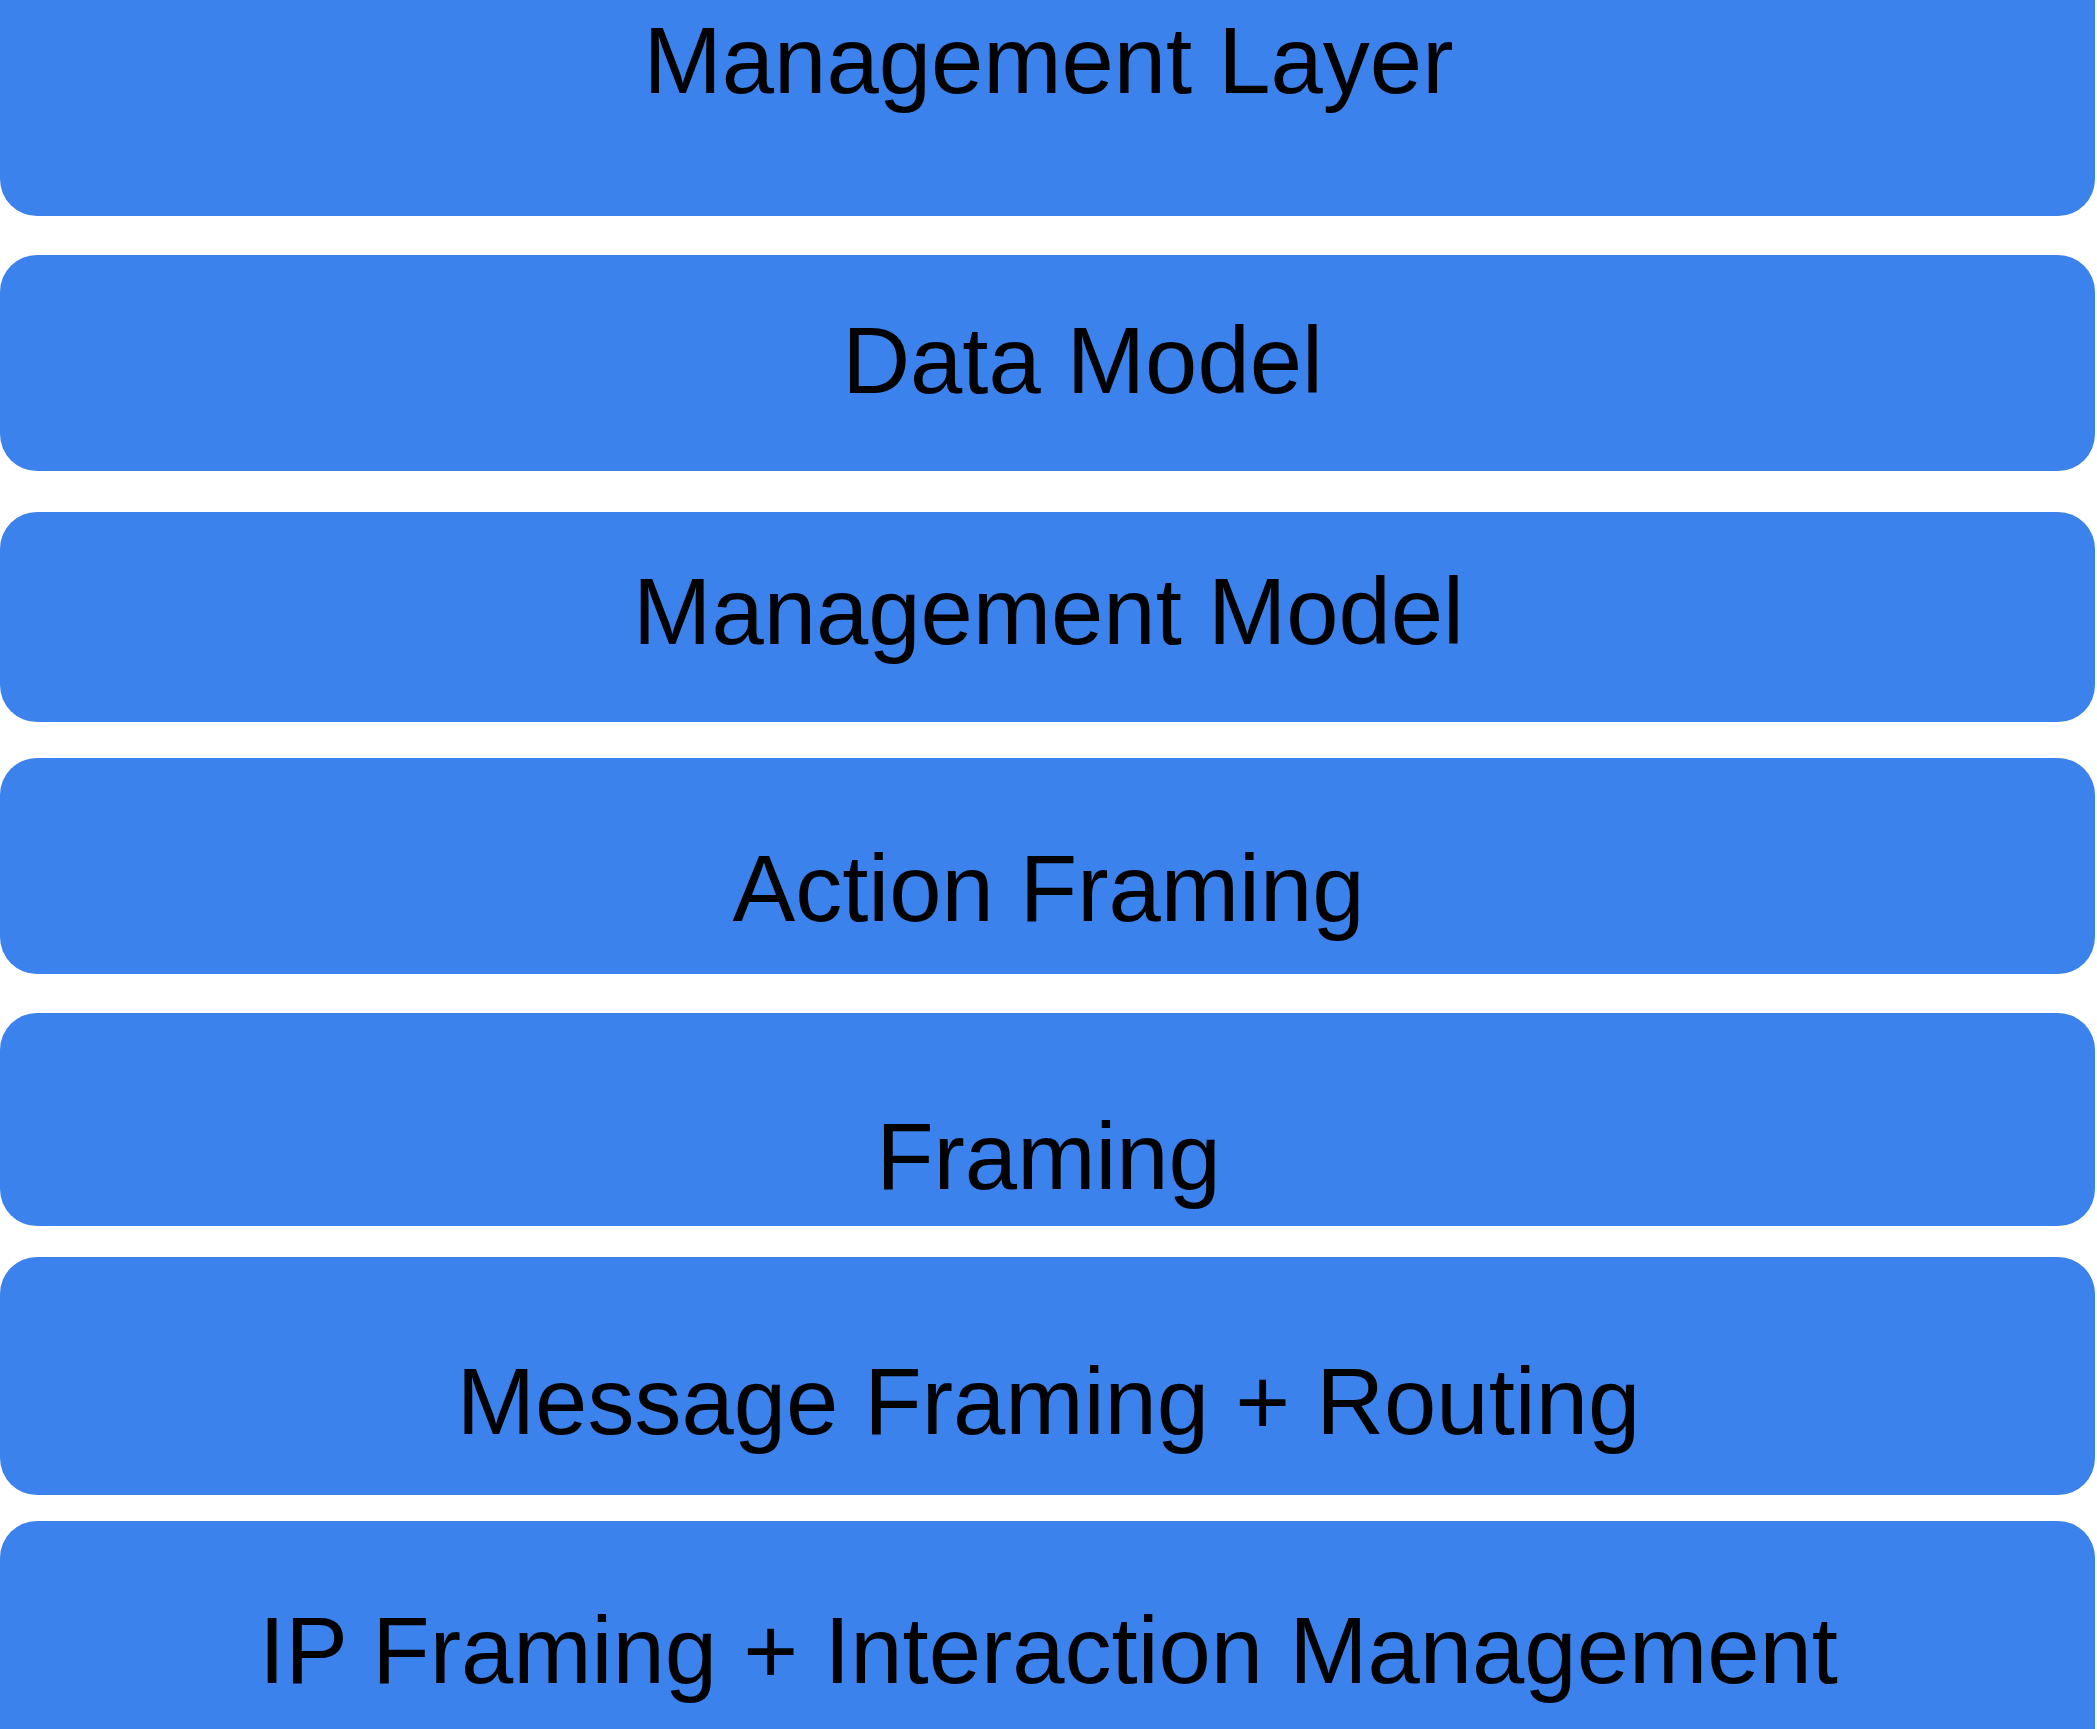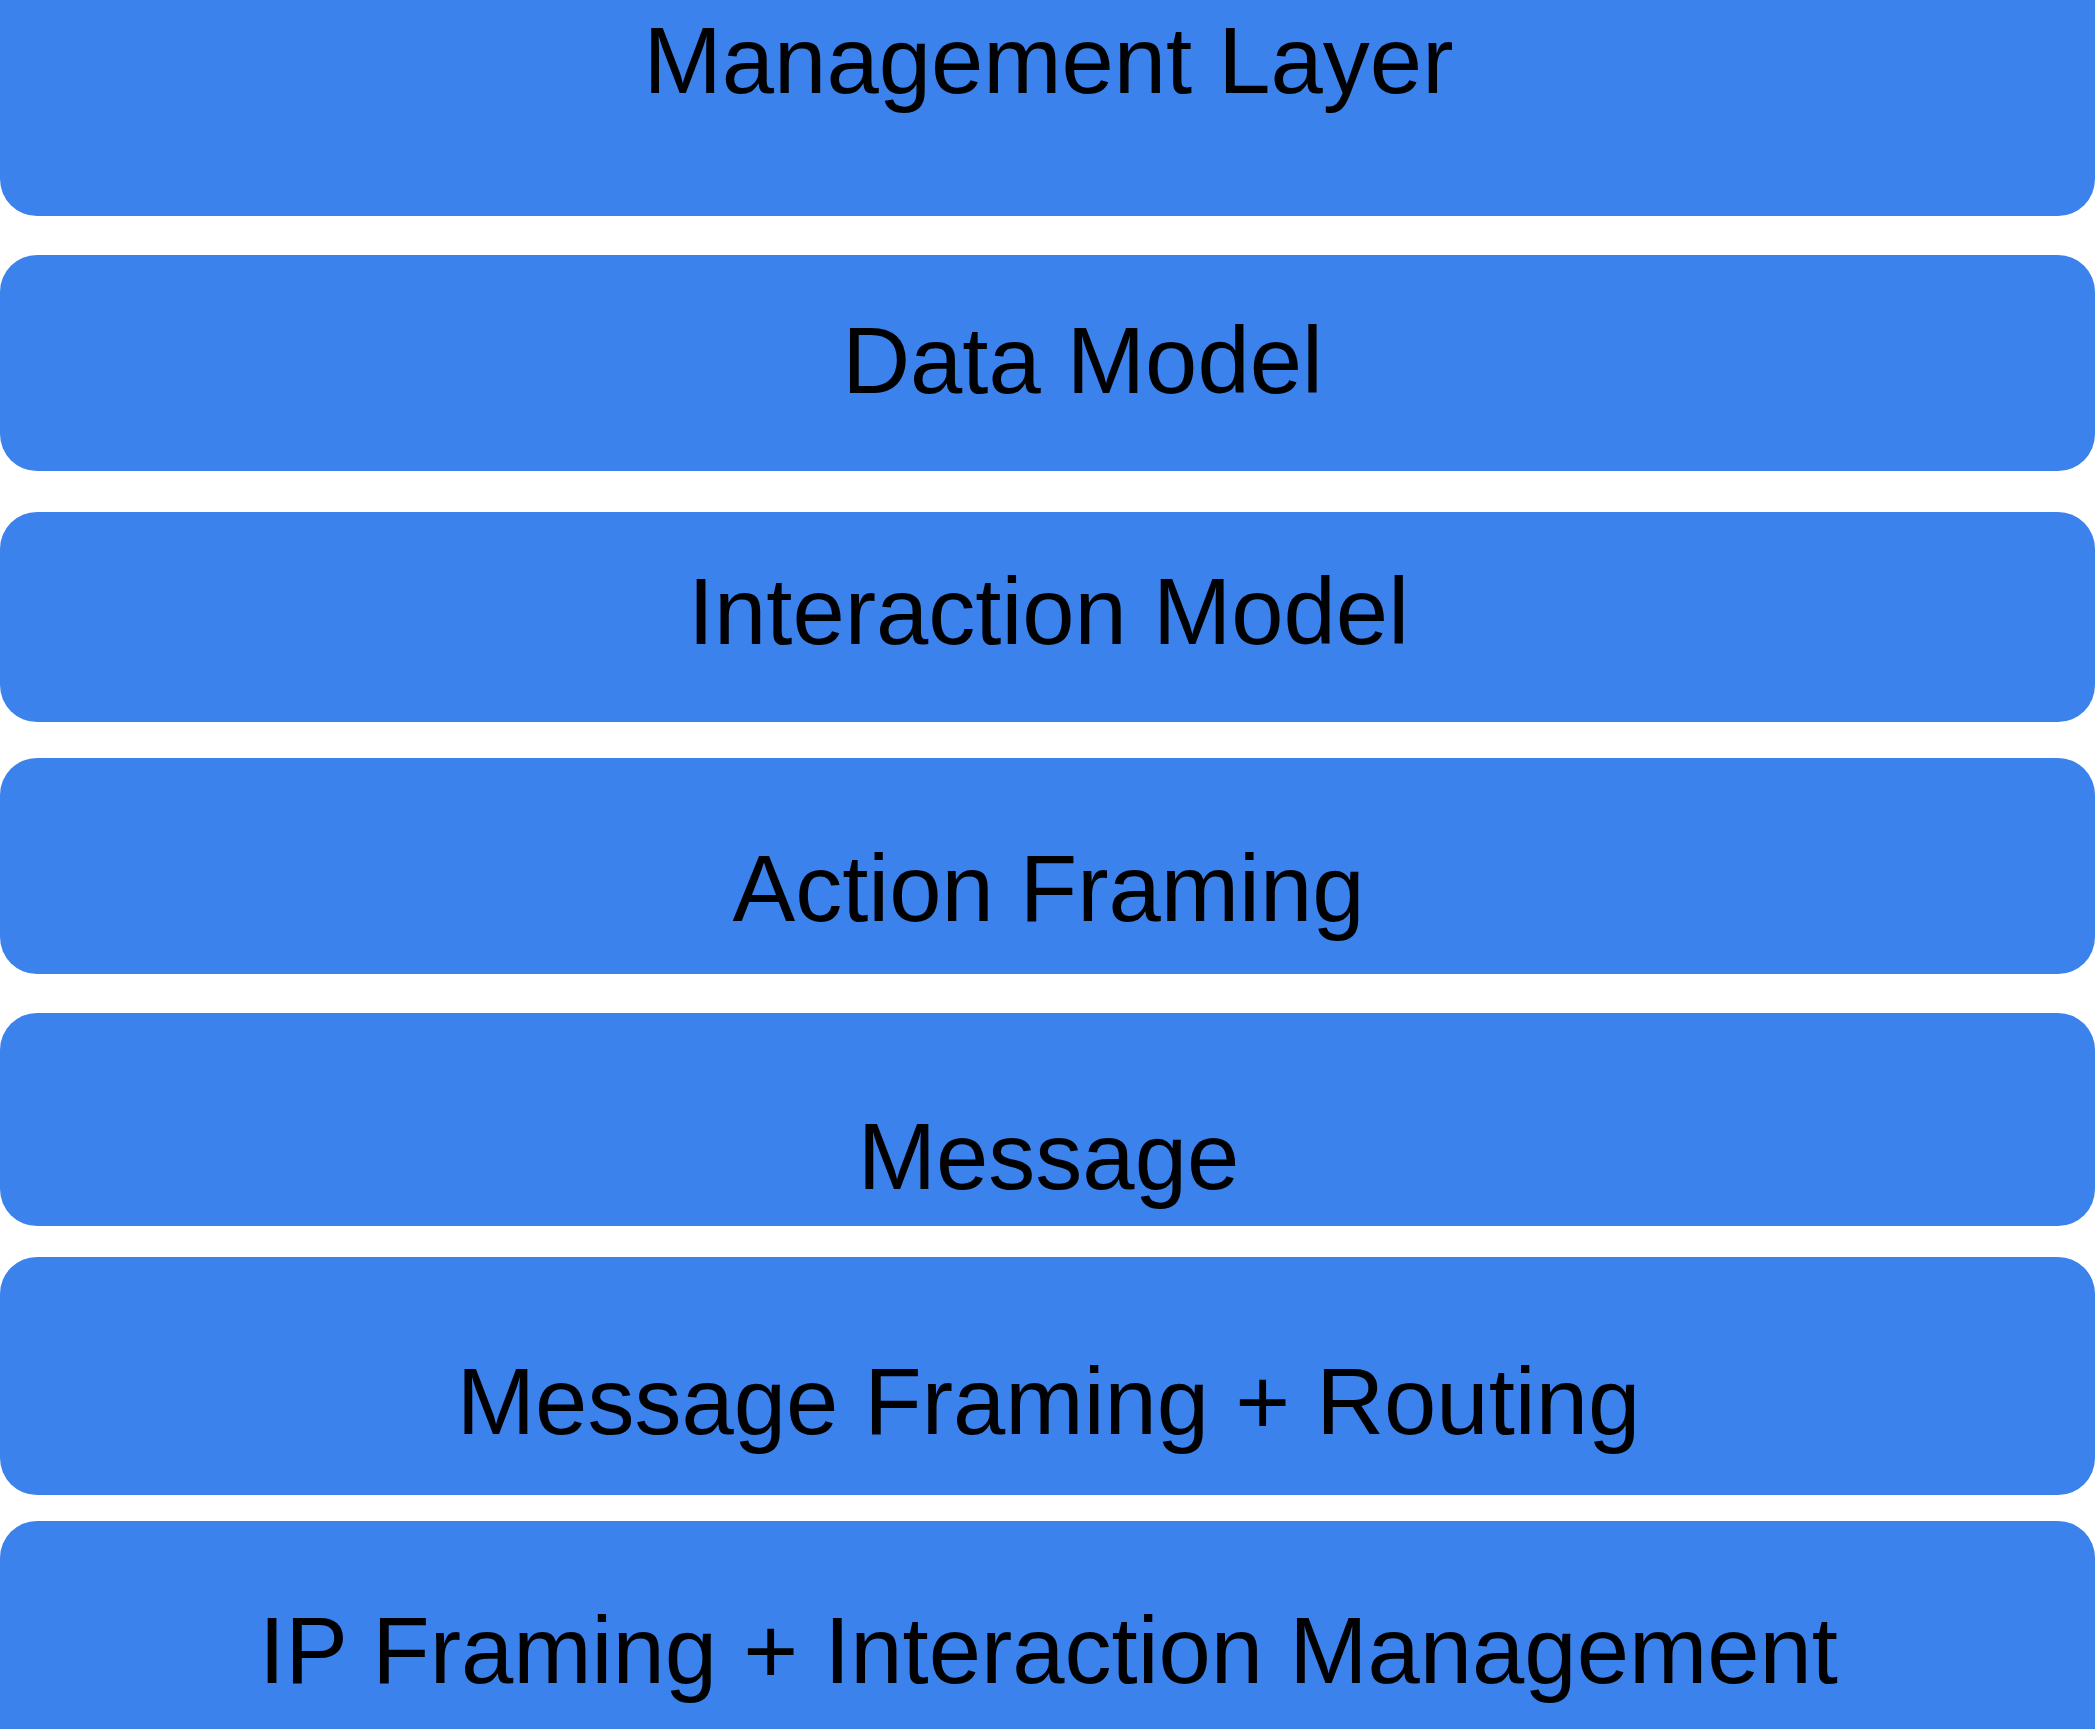--- a/index.html
+++ b/index.html
@@ -76,27 +76,27 @@
 
 <div id="stack" style="background: rgb(255, 255, 255);">
 
   <div class="layer-bar" id="bar-0" style="background: rgb(59, 130, 236);"></div>
   <div class="layer-label" id="lbl-0" style="color: rgb(0, 0, 0);">Management Layer</div>
 
   <div class="layer-bar" id="bar-1" style="background: rgb(59, 130, 236);"></div>
   <div class="layer-label" id="lbl-1" style="color: rgb(0, 0, 0); margin-left: 34px;">Data Model</div>
 
   <div class="layer-bar" id="bar-2" style="background: rgb(59, 130, 236);"></div>
-  <div class="layer-label" id="lbl-2" style="color: rgb(0, 0, 0);">Interaction Model</div>
+  <div class="layer-label" id="lbl-2" style="color: rgb(0, 0, 0);">Management Model</div>
 
   <div class="layer-bar" id="bar-3" style="background: rgb(59, 130, 236);"></div>
   <div class="layer-label" id="lbl-3" style="color: rgb(0, 0, 0);">Action Framing</div>
 
   <div class="layer-bar" id="bar-4" style="background: rgb(59, 130, 236);"></div>
-  <div class="layer-label" id="lbl-4" style="color: rgb(0, 0, 0);">Message</div>
+  <div class="layer-label" id="lbl-4" style="color: rgb(0, 0, 0);">Framing</div>
 
   <div class="layer-bar" id="bar-5" style="background: rgb(59, 130, 236);"></div>
   <div class="layer-label" id="lbl-5" style="color: rgb(0, 0, 0); text-align: center;">Message Framing + Routing</div>
 
   <div class="layer-bar" id="bar-6" style="background: rgb(59, 130, 236);"></div>
   <div class="layer-label" id="lbl-6" style="color: rgb(0, 0, 0);">IP Framing + Interaction Management</div>
 
 </div>
 
 

